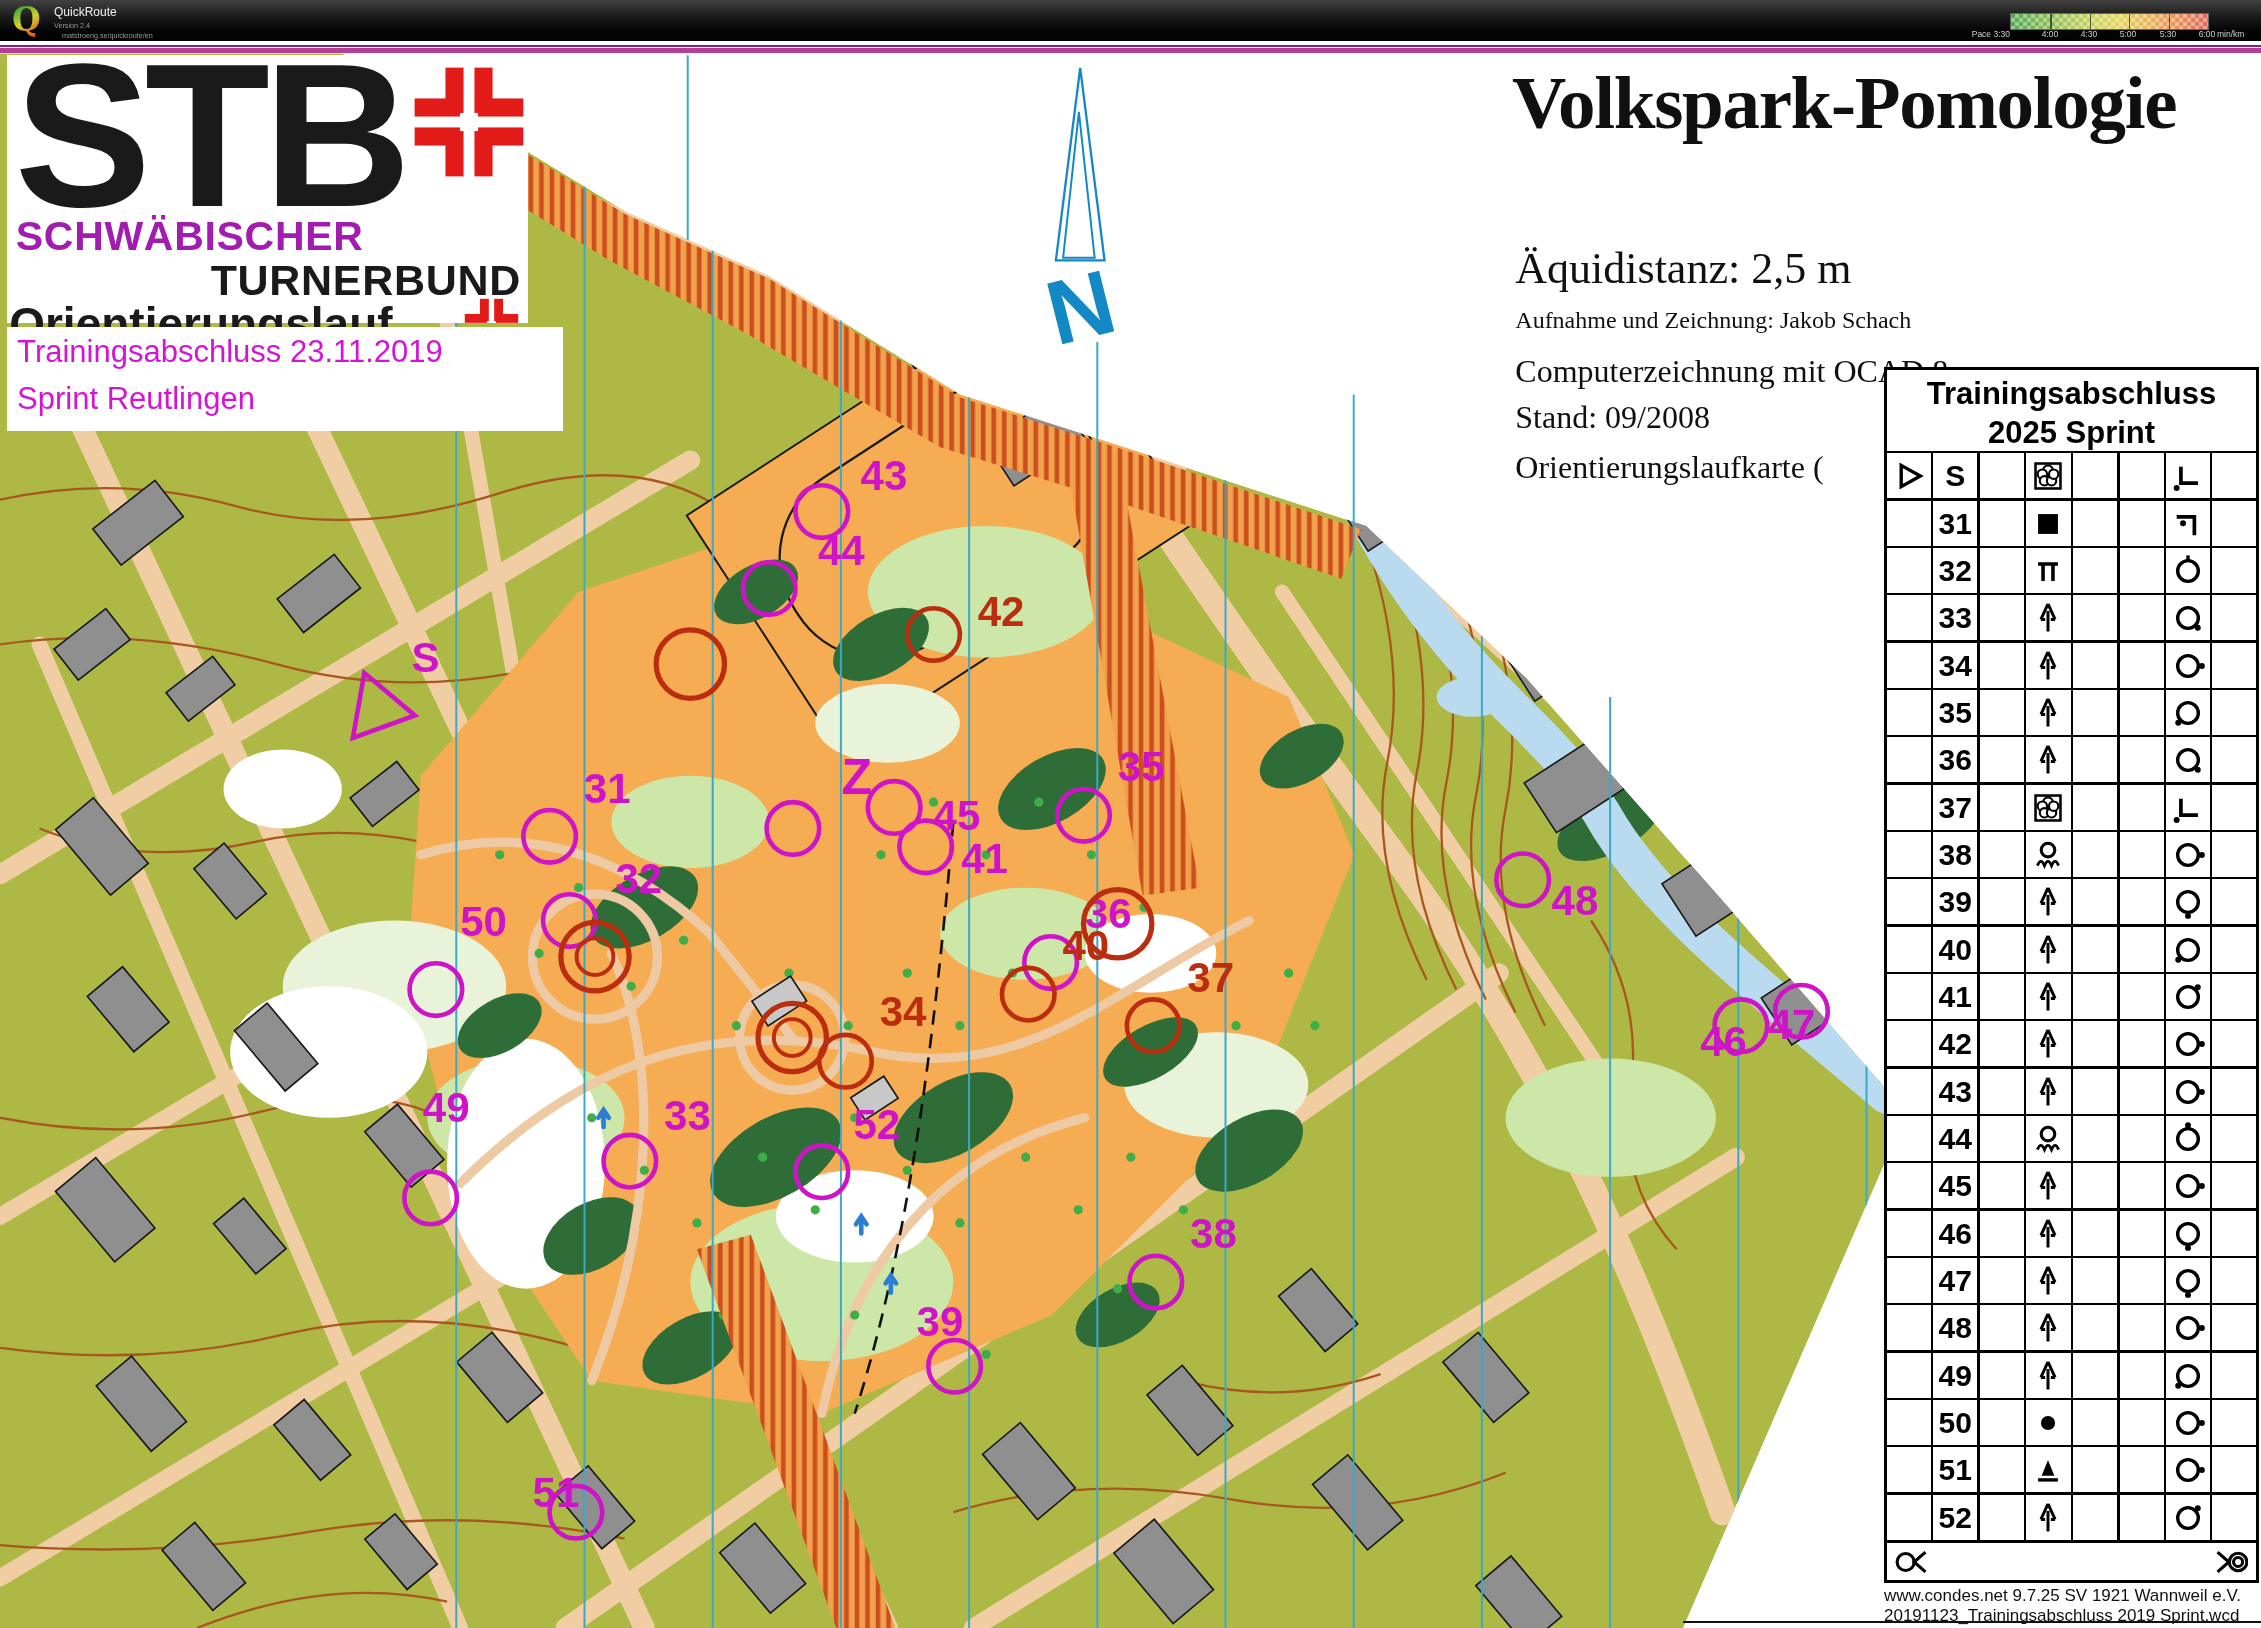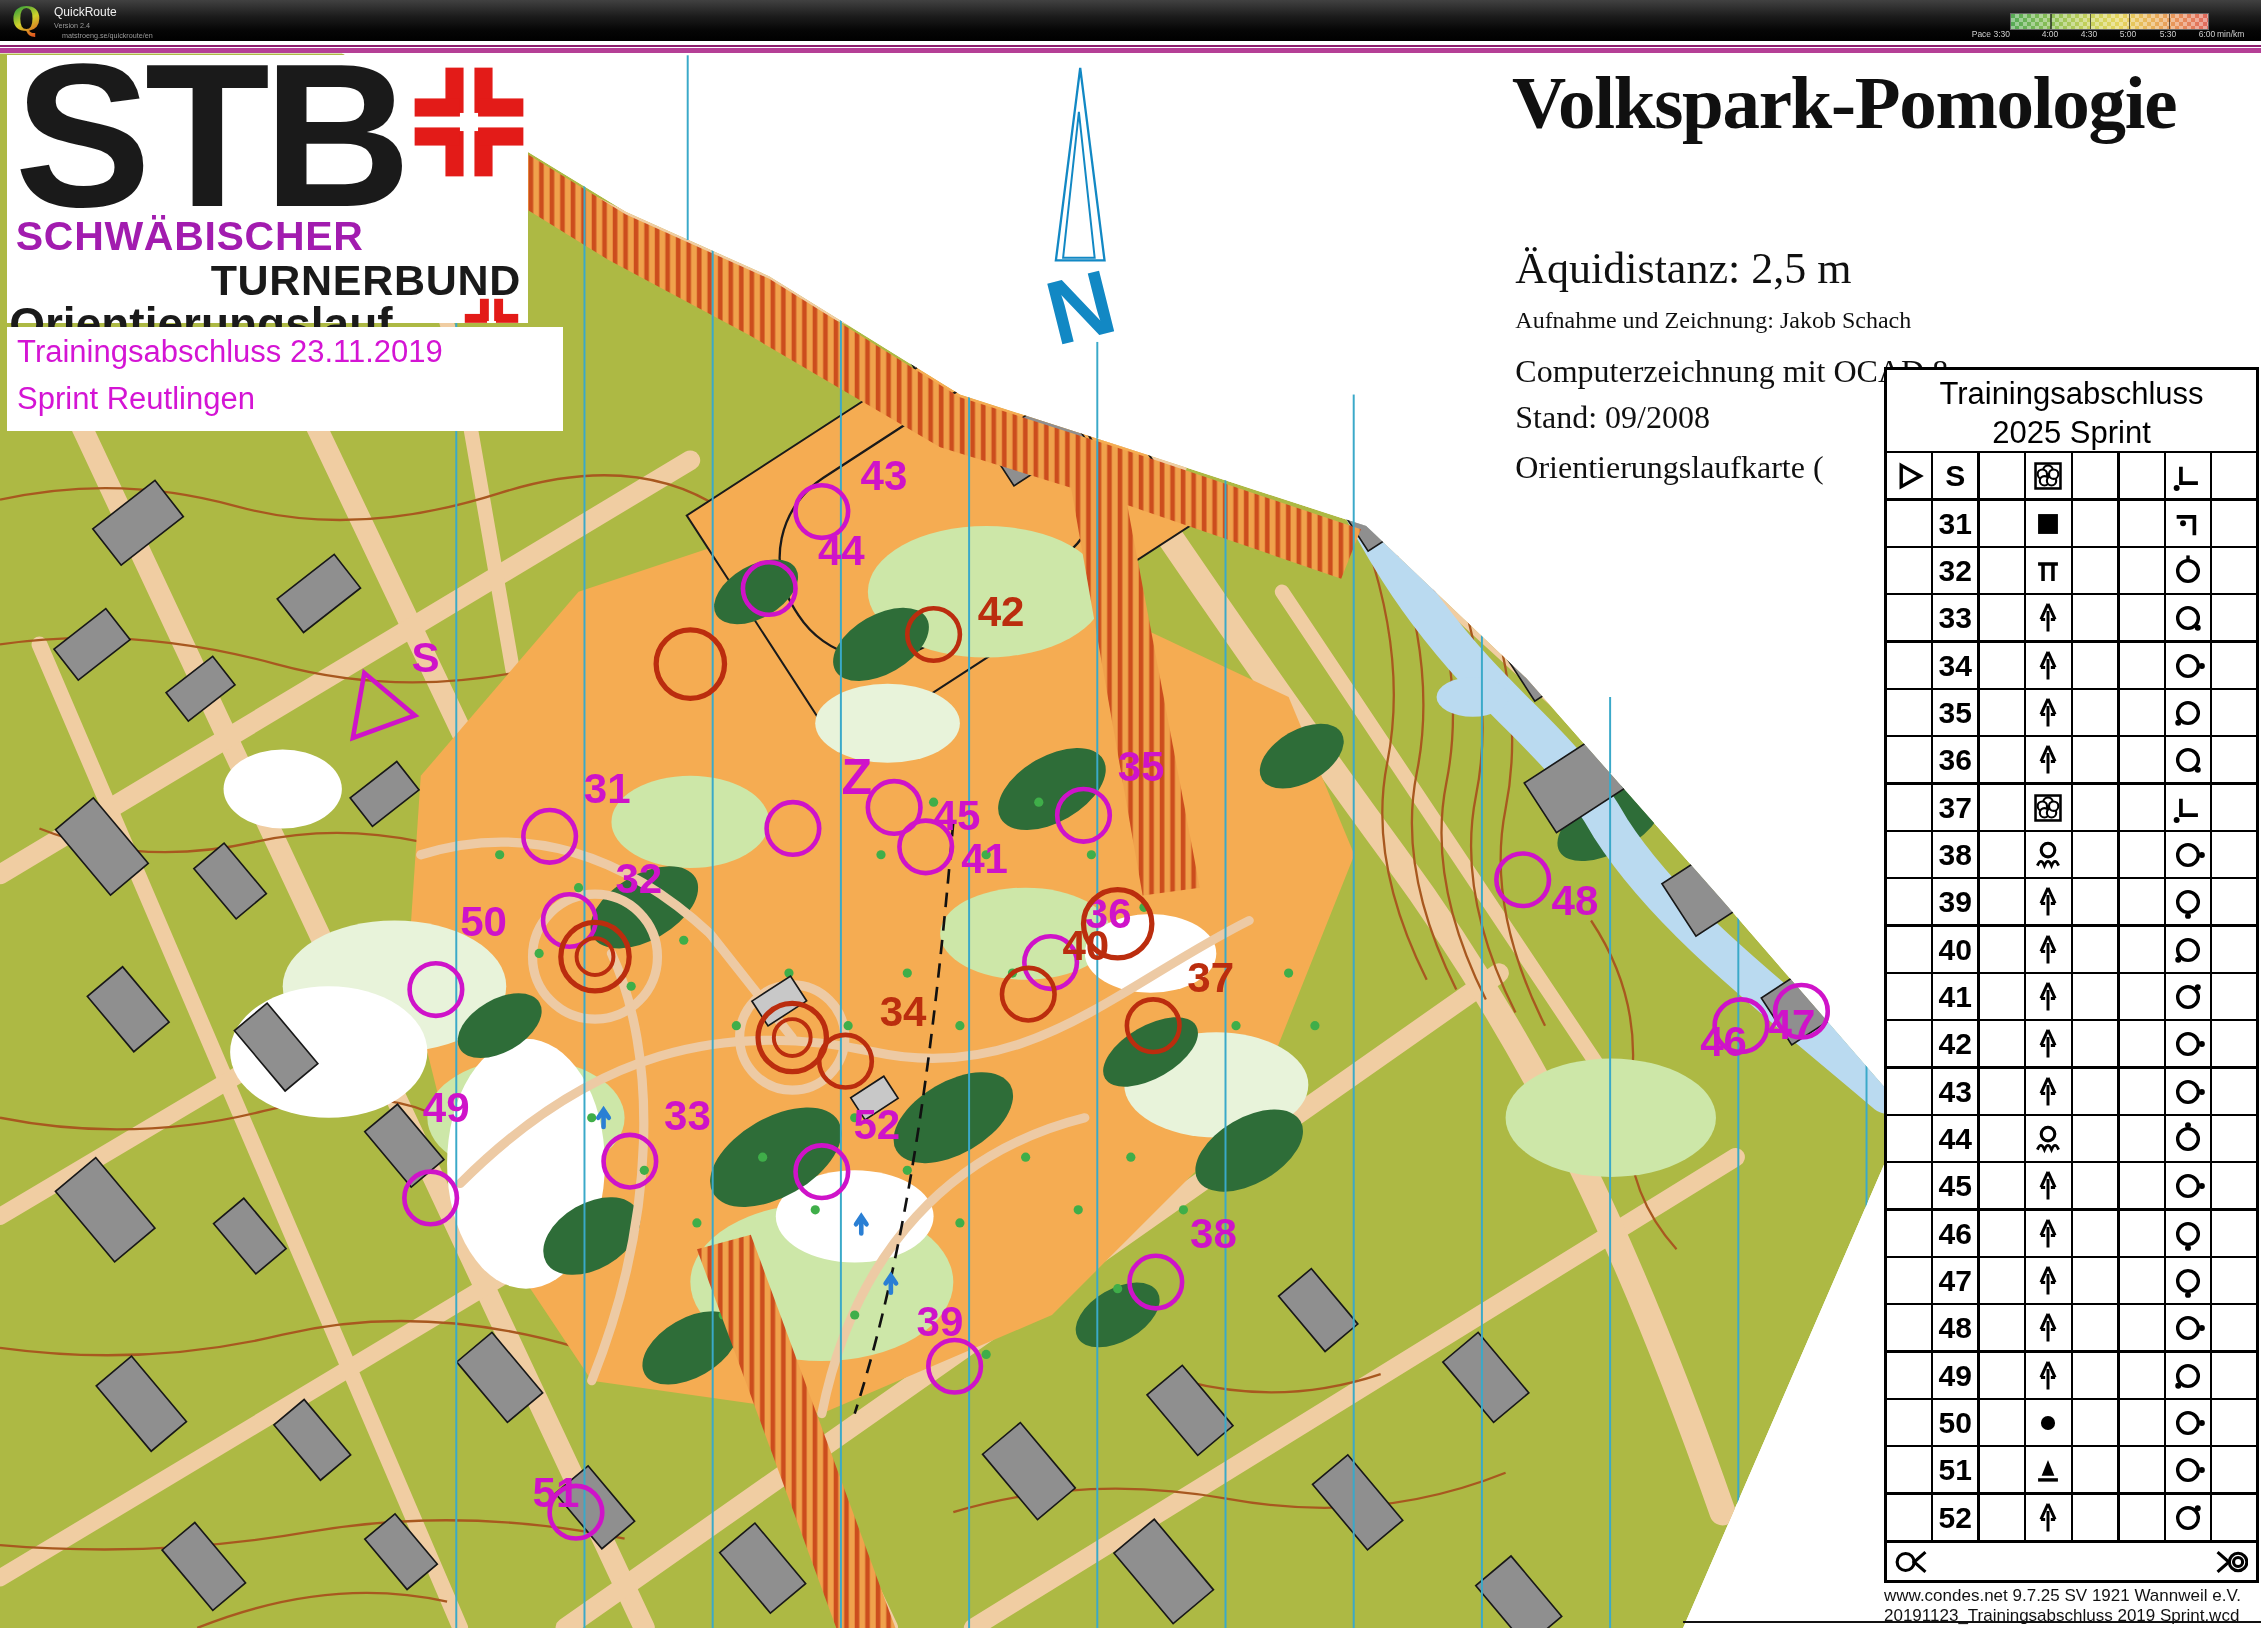--- a/index.html
+++ b/index.html
@@ -44,21 +44,21 @@
   .tline{position:absolute;left:3.3px;}
   #t-scale{top:124px;font-size:44px;}
   #t-equi{top:183px;font-size:44px;}
   #t-c1{top:247px;font-size:24px;}
   #t-c2{top:293px;font-size:32px;}
   #t-c3{top:339px;font-size:32px;}
   #t-c4{top:389px;font-size:32px;}
   
   #sheet{position:absolute;left:1884px;top:367px;width:375px;background:#fff;border:3.3px solid #000;
          box-sizing:border-box;z-index:20;}
-  #sheet-header{height:83px;border-bottom:2.6px solid #000;text-align:center;font-weight:normal;
+  #sheet-header{height:83px;border-bottom:2.6px solid #000;text-align:center;font-weight:bold;
                 font-size:31px;line-height:1.25;padding-top:5.3px;box-sizing:border-box;}
   .srow{display:flex;height:45px;border-top:2px solid #000;}
   .srow.first{border-top:none;}
   .srow.thick{border-top-width:3.3px;}
   .scell{flex:1 1 0;border-left:2px solid #000;display:flex;align-items:center;justify-content:center;
          overflow:hidden;}
   .scell.c0{border-left:none;}
   .scell.tl{border-left-width:3.3px;}
   .code{font-size:30px;font-weight:bold;color:#000;}
   #sheet-footer{height:37px;border-top:3.3px solid #000;display:flex;align-items:center;

